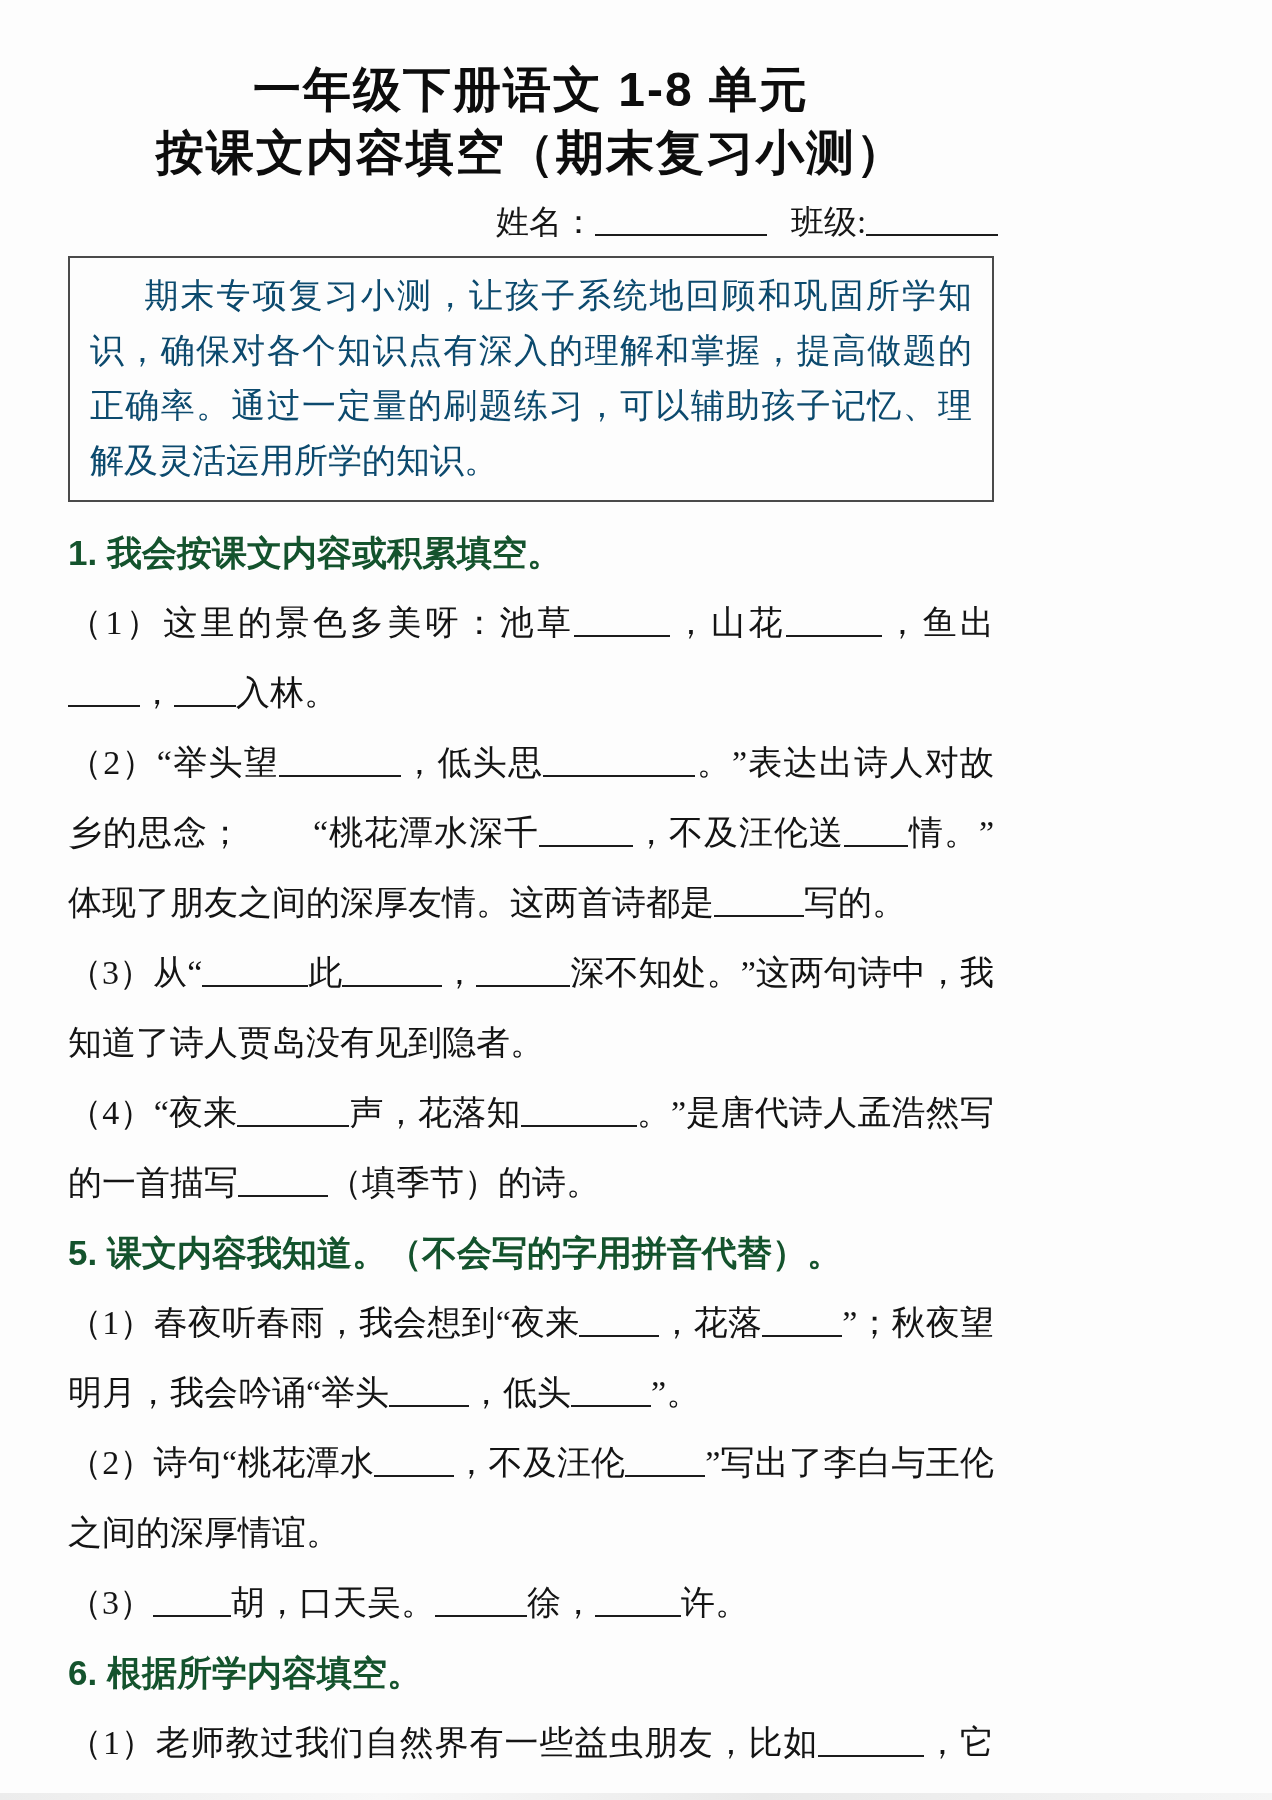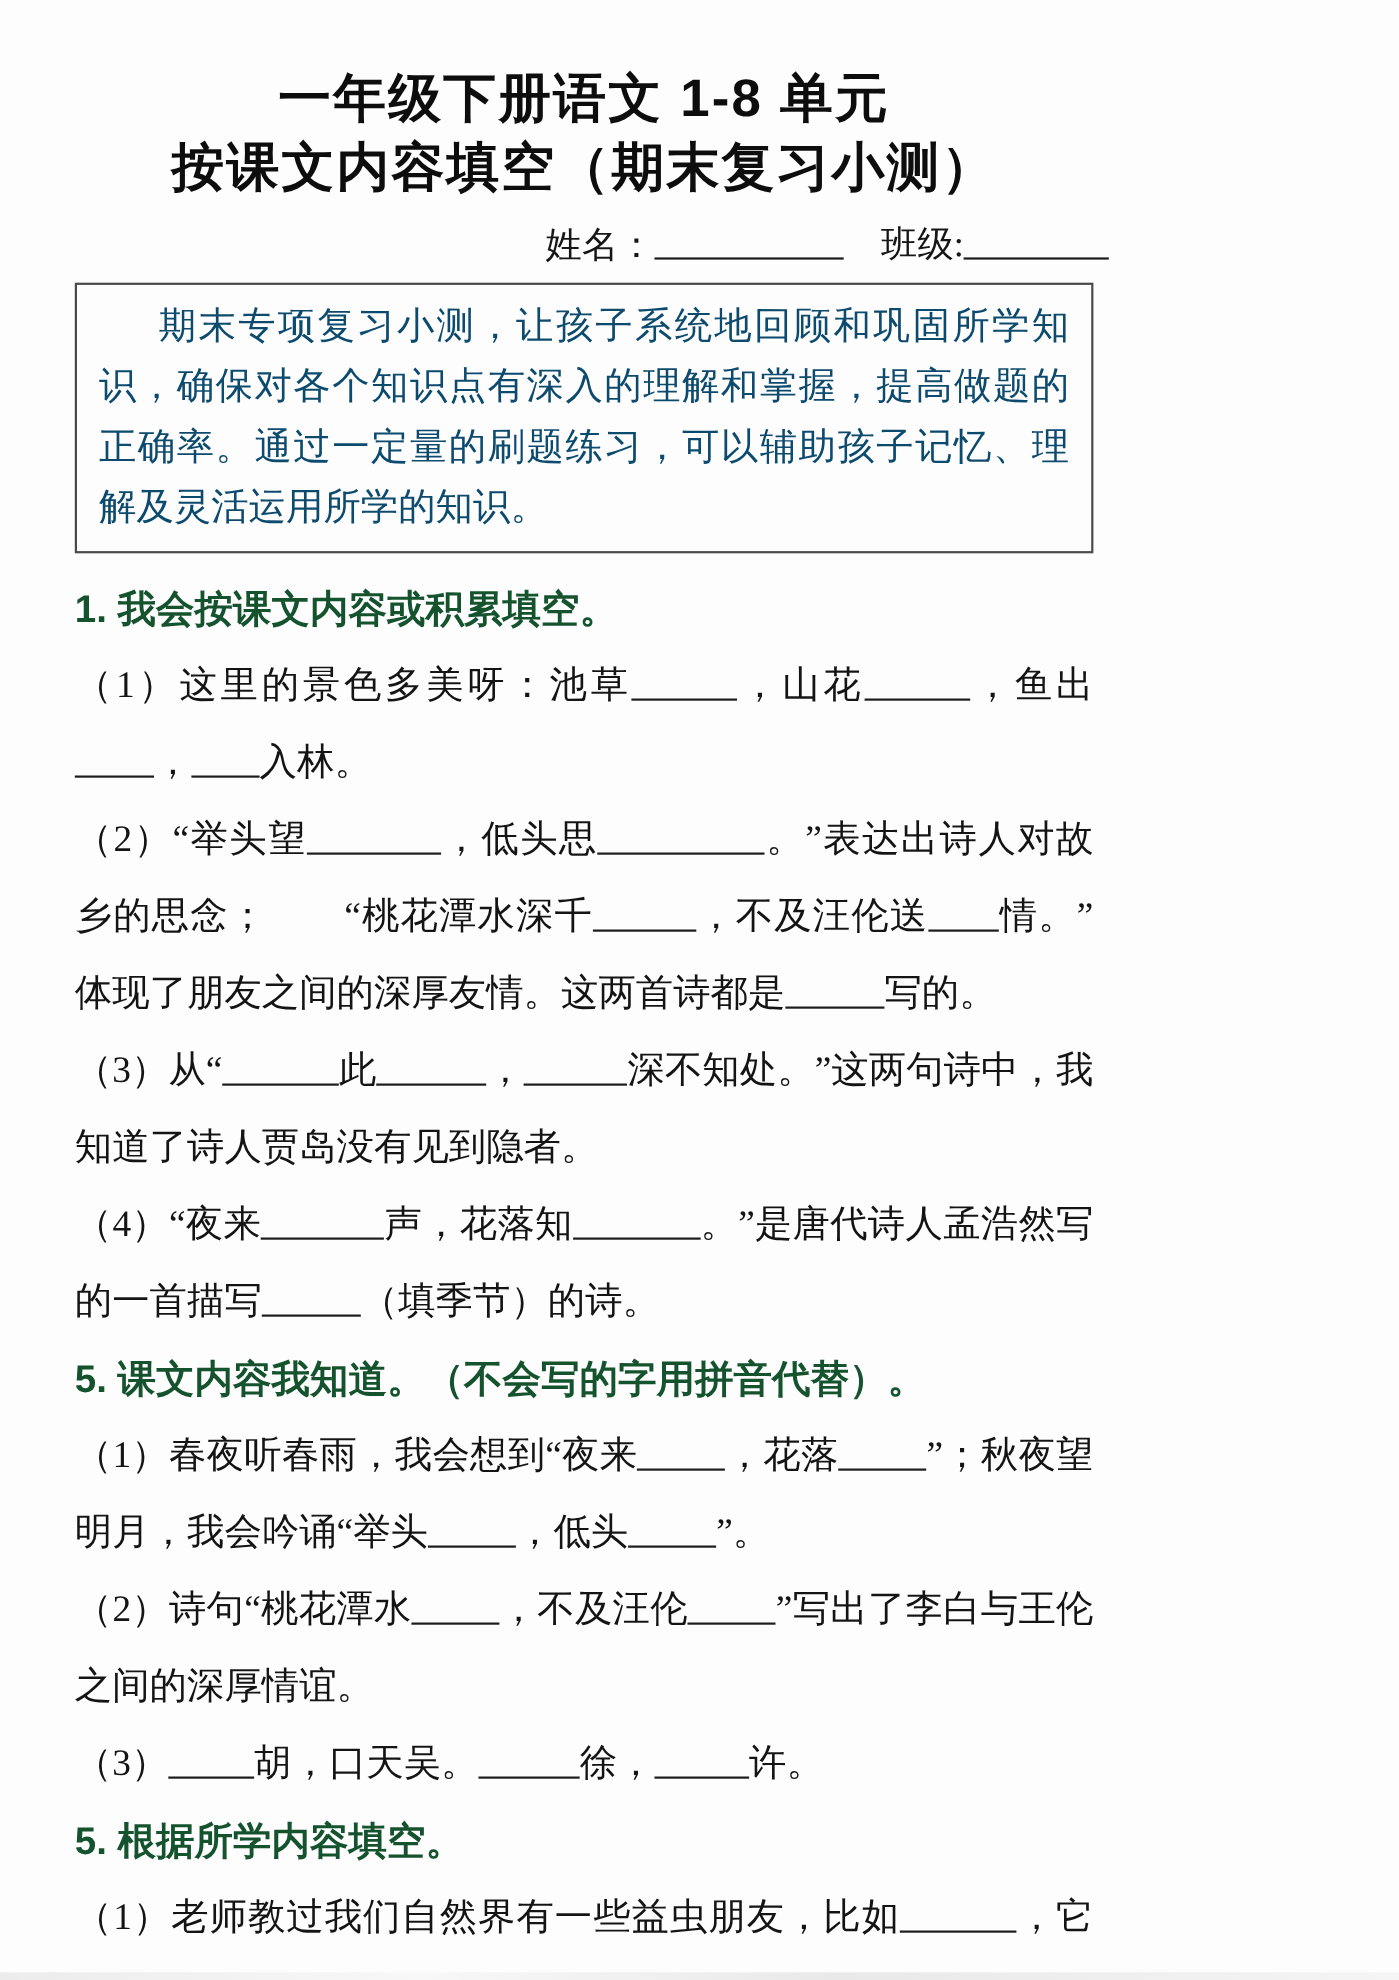--- a/index.html
+++ b/index.html
@@ -32,21 +32,21 @@
     color: #0d0d0d;
   }
   
   .name-row {
     margin-top: 16px;
     padding-left: 428px;
     font-size: 33px;
     line-height: 40px;
     white-space: nowrap;
   }
-  .name-row .class-label { margin-left: 34px; }
+  .name-row .class-label { margin-left: 24px; }
   .blank {
     display: inline-block;
     border-bottom: 2px solid #1c1c1c;
     height: 0.95em;
     transform: translateY(3px);
   }
   .name-blank  { width: 172px; }
   .class-blank { width: 132px; }
   
   .intro-box {
@@ -116,21 +116,21 @@
   <div id="sections">
       <div class="sec-heading">1. 我会按课文内容或积累填空。</div>
       <p class="item">（1）这里的景色多美呀：池草<span class="blank" style="width: 96px;"></span>，山花<span class="blank" style="width: 96px;"></span>，鱼出<span class="blank" style="width: 72px;"></span>，<span class="blank" style="width: 62px;"></span>入林。</p>
       <p class="item">（2）“举头望<span class="blank" style="width: 122px;"></span>，低头思<span class="blank" style="width: 152px;"></span>。”表达出诗人对故乡的思念；　　“桃花潭水深千<span class="blank" style="width: 94px;"></span>，不及汪伦送<span class="blank" style="width: 64px;"></span>情。”体现了朋友之间的深厚友情。这两首诗都是<span class="blank" style="width: 90px;"></span>写的。</p>
       <p class="item">（3）从“<span class="blank" style="width: 106px;"></span>此<span class="blank" style="width: 100px;"></span>，<span class="blank" style="width: 94px;"></span>深不知处。”这两句诗中，我知道了诗人贾岛没有见到隐者。</p>
       <p class="item">（4）“夜来<span class="blank" style="width: 112px;"></span>声，花落知<span class="blank" style="width: 116px;"></span>。”是唐代诗人孟浩然写的一首描写<span class="blank" style="width: 90px;"></span>（填季节）的诗。</p>
       <div class="sec-heading">5. 课文内容我知道。（不会写的字用拼音代替）。</div>
       <p class="item">（1）春夜听春雨，我会想到“夜来<span class="blank" style="width: 80px;"></span>，花落<span class="blank" style="width: 80px;"></span>”；秋夜望明月，我会吟诵“举头<span class="blank" style="width: 80px;"></span>，低头<span class="blank" style="width: 80px;"></span>”。</p>
       <p class="item">（2）诗句“桃花潭水<span class="blank" style="width: 80px;"></span>，不及汪伦<span class="blank" style="width: 80px;"></span>”写出了李白与王伦之间的深厚情谊。</p>
       <p class="item">（3）<span class="blank" style="width: 78px;"></span>胡，口天吴。<span class="blank" style="width: 92px;"></span>徐，<span class="blank" style="width: 86px;"></span>许。</p>
-      <div class="sec-heading">5. 根据所学内容填空。</div>
+      <div class="sec-heading">6. 根据所学内容填空。</div>
       <p class="item">（1）老师教过我们自然界有一些益虫朋友，比如<span class="blank" style="width: 106px;"></span>，它们会保护禾苗不生病。</p>
     </div>
 
   <div class="footer">第 6 页, 共 16 页</div>
 
 </div>
 
 <div class="bottom-edge"></div>
 
 </body></html>

